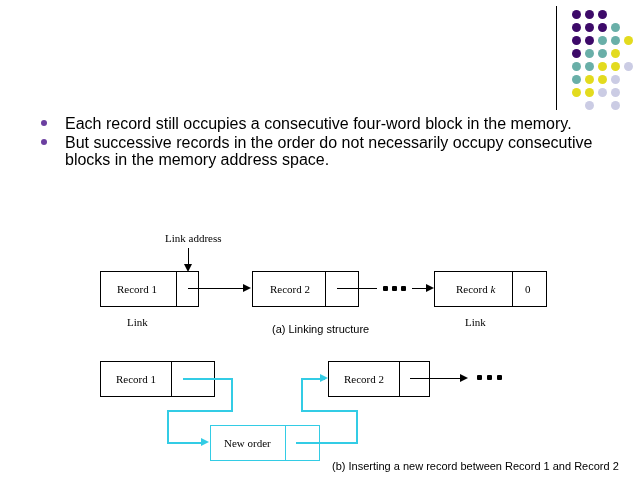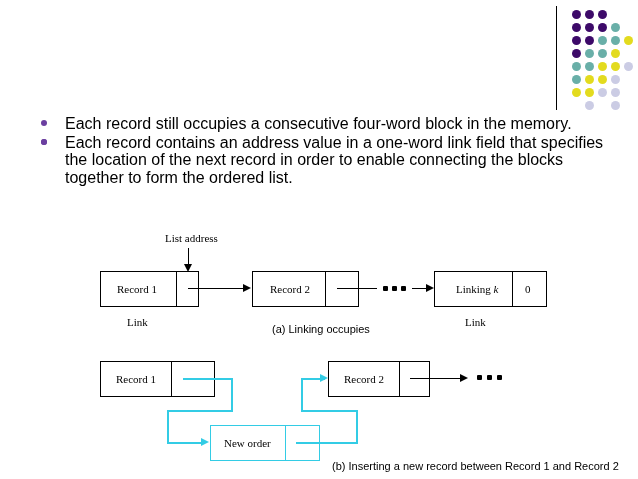--- a/index.html
+++ b/index.html
@@ -191,30 +191,27 @@
   </div>
 
 
   <div id="bullet-list">
     <div class="bullet-row">
       <span class="bullet-mark"></span>
       <span>Each record still occupies a consecutive four-word block in the memory.</span>
     </div>
     <div class="bullet-row">
       <span class="bullet-mark"></span>
+      <span>But successive records in the order do not necessarily occupy consecutive blocks in the memory address space.</span>
     </div>
-    <div class="bullet-row">
-      <span class="bullet-mark"></span>
-      <span>Each record contains an address value in a one-word link field that specifies the location of the next record in order to enable connecting the blocks together to form the ordered list.</span>
-    </div>
   </div>
 
   <div>
 
-    <div class="dgm-label" style="left:165px; top:232px;">List address</div>
+    <div class="dgm-label" style="left:165px; top:232px;">Link address</div>
     <div class="vline" style="left:188px; top:248px; height:18px;"></div>
     <div class="arrow-down" style="left:184px; top:264px;"></div>
 
     <div class="dgm-box" style="left:100px; top:271px; width:99px; height:36px;"></div>
     <div class="dgm-div" style="left:176px; top:271px; height:36px;"></div>
     <div class="dgm-label" style="left:117px; top:283px;">Record 1</div>
 
     <div class="hline" style="left:188px; top:288px; width:58px;"></div>
     <div class="arrow-right" style="left:243px; top:284px;"></div>
 
@@ -226,26 +223,26 @@
 
     <div class="dot3" style="left:383px; top:286px;"></div>
     <div class="dot3" style="left:392px; top:286px;"></div>
     <div class="dot3" style="left:401px; top:286px;"></div>
 
     <div class="hline" style="left:412px; top:288px; width:18px;"></div>
     <div class="arrow-right" style="left:426px; top:284px;"></div>
 
     <div class="dgm-box" style="left:434px; top:271px; width:113px; height:36px;"></div>
     <div class="dgm-div" style="left:512px; top:271px; height:36px;"></div>
-    <div class="dgm-label" style="left:456px; top:283px;"><span>Linking </span><span class="italic-k">k</span></div>
+    <div class="dgm-label" style="left:456px; top:283px;"><span>Record </span><span class="italic-k">k</span></div>
     <div class="dgm-label" style="left:525px; top:283px;">0</div>
 
     <div class="dgm-label" style="left:127px; top:316px;">Link</div>
     <div class="dgm-label" style="left:465px; top:316px;">Link</div>
-    <div class="dgm-caption" style="left:272px; top:323px;">(a) Linking occupies</div>
+    <div class="dgm-caption" style="left:272px; top:323px;">(a) Linking structure</div>
   </div>
 
   <div>
 
     <div class="dgm-box" style="left:100px; top:361px; width:115px; height:36px;"></div>
     <div class="dgm-div" style="left:171px; top:361px; height:36px;"></div>
     <div class="dgm-label" style="left:116px; top:373px;">Record 1</div>
 
     <div class="hline cyan" style="left:183px; top:378px; width:50px;"></div>
     <div class="vline cyan" style="left:231px; top:378px; height:34px;"></div>

